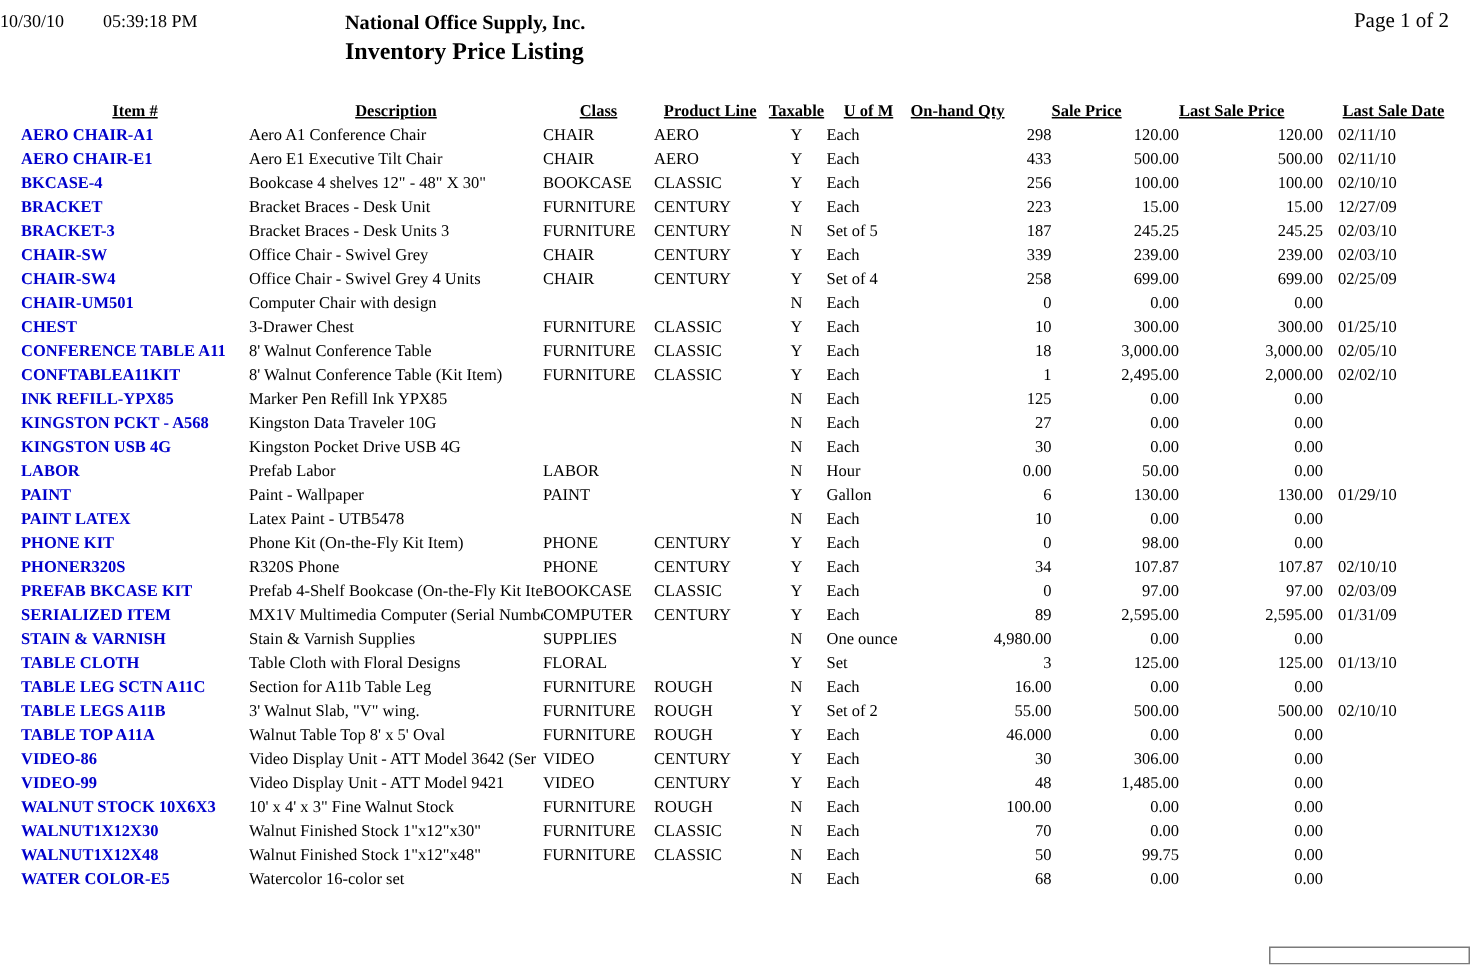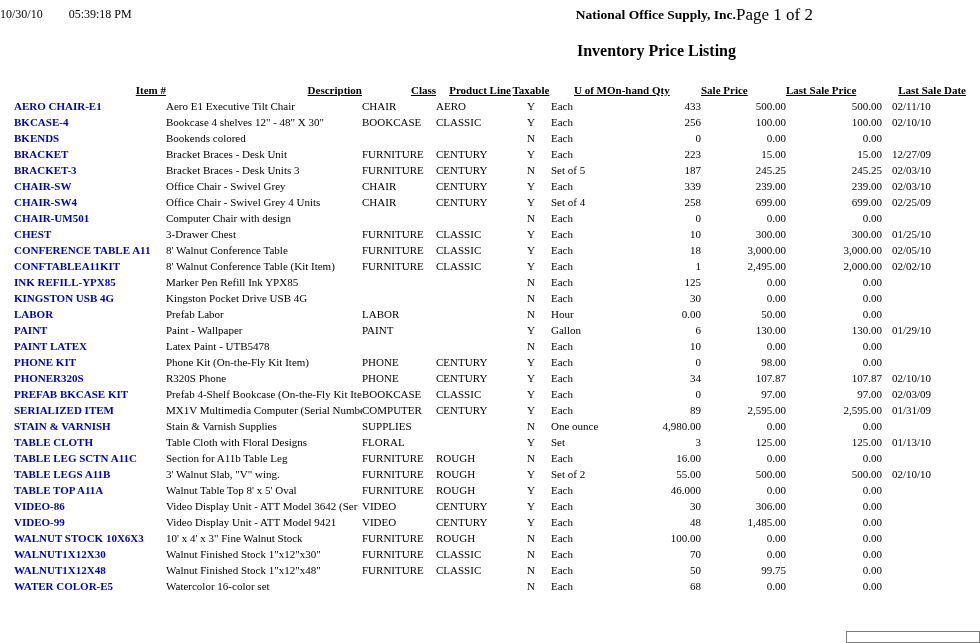--- a/index.html
+++ b/index.html
@@ -7,36 +7,36 @@
   body { font-family:"Liberation Serif", serif; color:#000; position:relative; }
 
   .report-header{
     display:grid;
     grid-template-columns: 230px 1fr 230px;
     align-items:start;
     padding:6px 14px 0 0;
   }
   .h-left{ font-size:12px; line-height:17px; }
   .h-left .time{ margin-left:26px; }
-  .h-center{ text-align:right; }
+  .h-center{ text-align:left; }
   .company{ font-size:13.5px; font-weight:bold; line-height:18px; }
-  .report-title{ font-size:16px; font-weight:bold; line-height:22px; margin-top:16px; }
-  .h-right{ font-size:17px; text-align:left; line-height:17px; }
+  .report-title{ font-size:16px; font-weight:bold; line-height:22px; margin-top:0; }
+  .h-right{ font-size:14px; text-align:right; line-height:17px; }
 
   table{
     border-collapse:collapse;
     table-layout:fixed;
     width:952px;
     margin:16px 0 0 14px;
     font-size:11px;
   }
   th{
     font-weight:bold;
     text-decoration:underline;
-    text-align:right;
+    text-align:center;
     white-space:nowrap;
     height:18px;
     vertical-align:bottom;
     padding:0;
     overflow:hidden;
   }
   th.num{ text-align:left; }
   th.ctr{ text-align:center; }
   th.date{ padding-left:10px; }
   td{
@@ -104,20 +104,32 @@
       <th>Product Line</th>
       <th class="ctr">Taxable</th>
       <th>U of M</th>
       <th class="num">On-hand Qty</th>
       <th class="num">Sale Price</th>
       <th class="num">Last Sale Price</th>
       <th class="date">Last Sale Date</th>
     </tr>
   </thead>
   <tbody>
+  <tr>
+    <td><span class="item-link">AERO CHAIR-A1</span></td>
+    <td>Aero A1 Conference Chair</td>
+    <td>CHAIR</td>
+    <td>AERO</td>
+    <td class="ctr">Y</td>
+    <td>Each</td>
+    <td class="num">298</td>
+    <td class="num">120.00</td>
+    <td class="num">120.00</td>
+    <td class="date">02/11/10</td>
+  </tr>
 
   <tr>
     <td><span class="item-link">AERO CHAIR-E1</span></td>
     <td>Aero E1 Executive Tilt Chair</td>
     <td>CHAIR</td>
     <td>AERO</td>
     <td class="ctr">Y</td>
     <td>Each</td>
     <td class="num">433</td>
     <td class="num">500.00</td>
@@ -131,32 +143,20 @@
     <td>BOOKCASE</td>
     <td>CLASSIC</td>
     <td class="ctr">Y</td>
     <td>Each</td>
     <td class="num">256</td>
     <td class="num">100.00</td>
     <td class="num">100.00</td>
     <td class="date">02/10/10</td>
   </tr>
 
-  <tr>
-    <td><span class="item-link">BKENDS</span></td>
-    <td>Bookends colored</td>
-    <td></td>
-    <td></td>
-    <td class="ctr">N</td>
-    <td>Each</td>
-    <td class="num">0</td>
-    <td class="num">0.00</td>
-    <td class="num">0.00</td>
-    <td class="date"></td>
-  </tr>
 
   <tr>
     <td><span class="item-link">BRACKET</span></td>
     <td>Bracket Braces - Desk Unit</td>
     <td>FURNITURE</td>
     <td>CENTURY</td>
     <td class="ctr">Y</td>
     <td>Each</td>
     <td class="num">223</td>
     <td class="num">15.00</td>
@@ -261,20 +261,32 @@
     <td></td>
     <td></td>
     <td class="ctr">N</td>
     <td>Each</td>
     <td class="num">125</td>
     <td class="num">0.00</td>
     <td class="num">0.00</td>
     <td class="date"></td>
   </tr>
 
+  <tr>
+    <td><span class="item-link">KINGSTON PCKT - A568</span></td>
+    <td>Kingston Data Traveler 10G</td>
+    <td></td>
+    <td></td>
+    <td class="ctr">N</td>
+    <td>Each</td>
+    <td class="num">27</td>
+    <td class="num">0.00</td>
+    <td class="num">0.00</td>
+    <td class="date"></td>
+  </tr>
 
   <tr>
     <td><span class="item-link">KINGSTON USB 4G</span></td>
     <td>Kingston Pocket Drive USB 4G</td>
     <td></td>
     <td></td>
     <td class="ctr">N</td>
     <td>Each</td>
     <td class="num">30</td>
     <td class="num">0.00</td>

